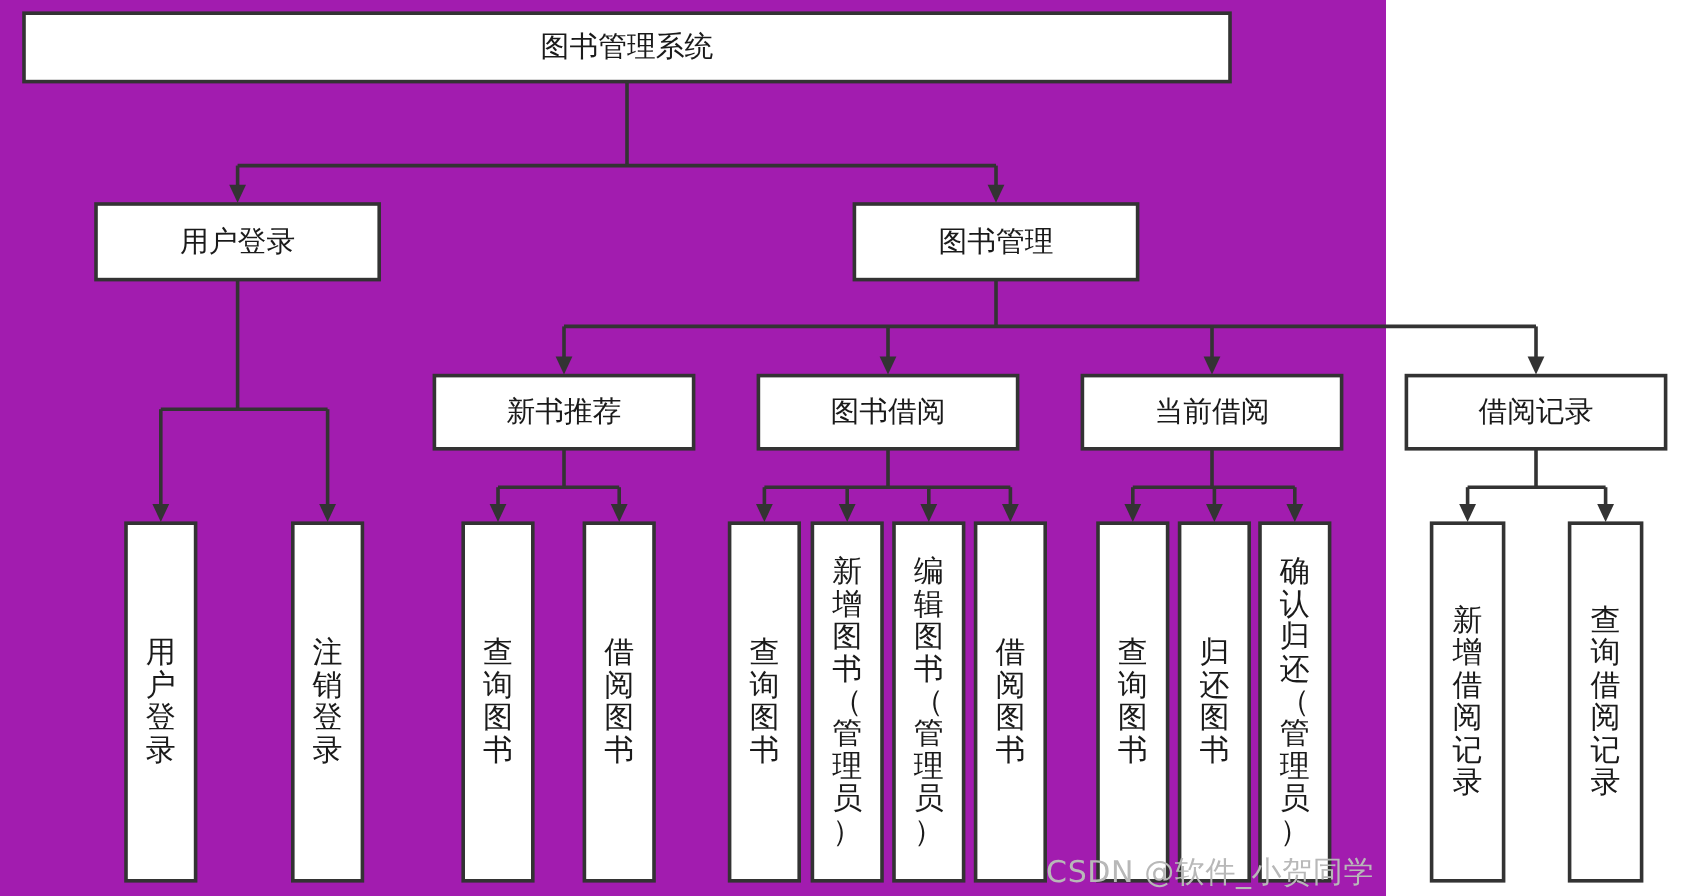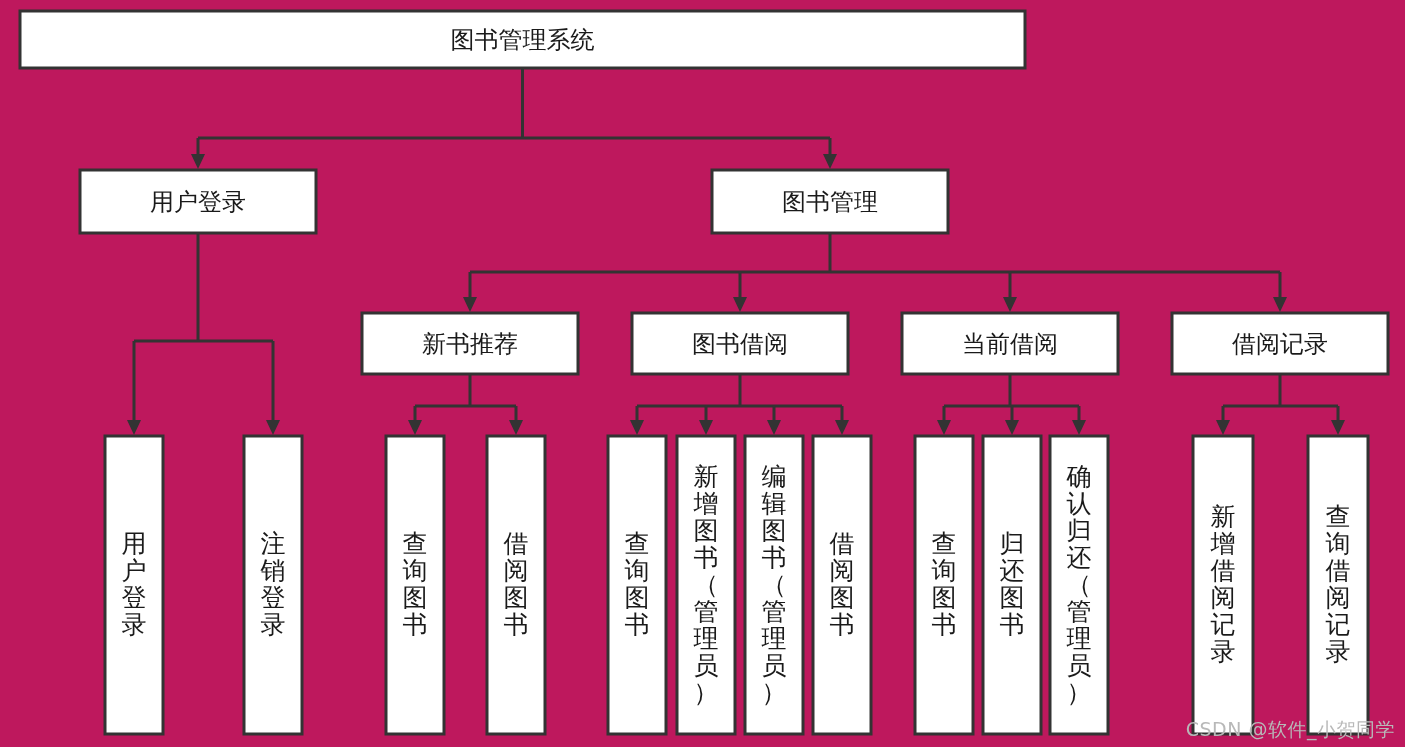--- a/index.html
+++ b/index.html
@@ -8,23 +8,23 @@
     background: #ffffff;
   }
   body {
     width: 1405px;
     height: 747px;
     font-family: "DejaVu Sans", "Liberation Sans", sans-serif;
     overflow: hidden;
   }
   #diagram-root {
     position: relative;
-    width: 1405px;
+    width: 1155px;
     height: 747px;
-    background: #be185d;
+    background: #a21caf;
   }
   svg#flow {
     position: absolute;
     left: 0;
     top: 0;
     width: 1405px;
     height: 747px;
   }
   .node-rect {
     fill: #ffffff;
@@ -52,21 +52,21 @@
     font-family: "DejaVu Sans", "Liberation Sans", sans-serif;
     font-size: 25px;
     fill: #1a1a1a;
     text-anchor: middle;
   }
   .watermark {
     position: absolute;
     right: 10px;
     bottom: 4px;
     font-family: "DejaVu Sans", "Liberation Sans", sans-serif;
-    font-size: 19px;
+    font-size: 25px;
     color: #b8b8b8;
     white-space: nowrap;
     letter-spacing: 0.5px;
   }
 </style>
 </head>
 <body>
 
 <div id="diagram-root">
   <svg id="flow" viewBox="0 0 1405 747">

